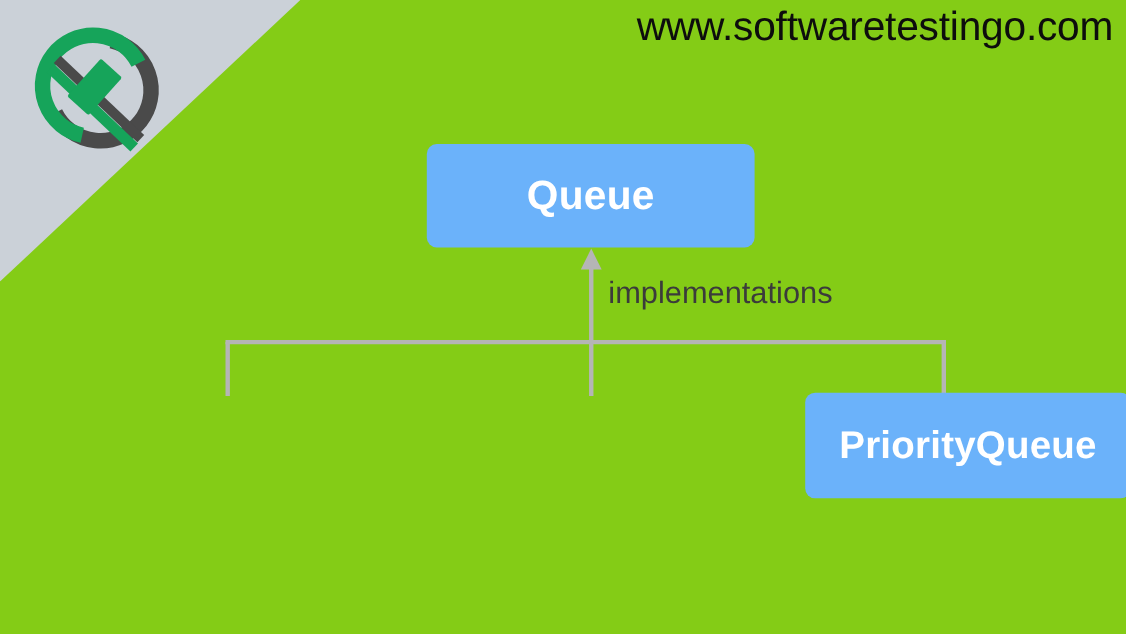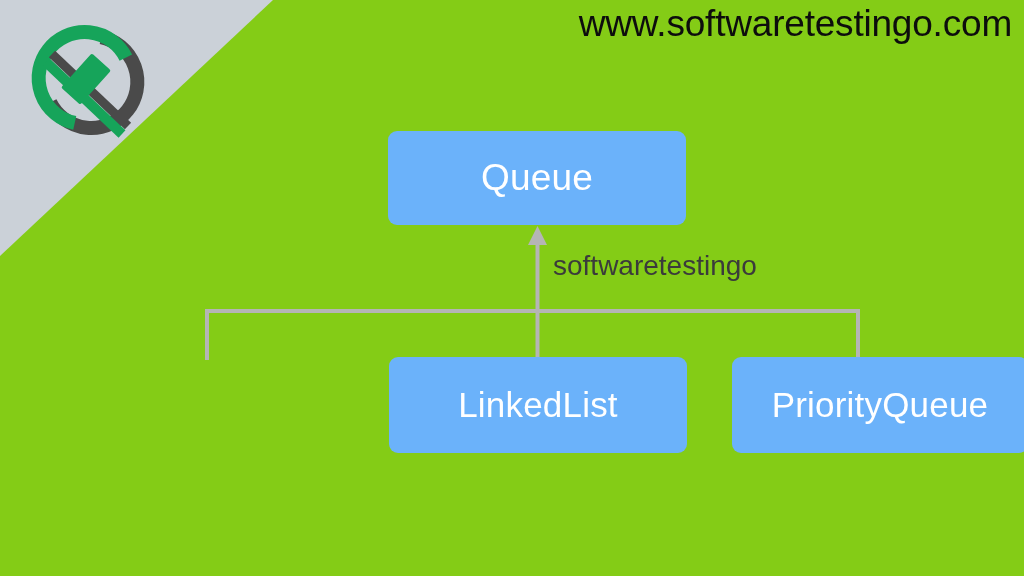--- a/index.html
+++ b/index.html
@@ -61,21 +61,21 @@
 
   
   .node-box {
     position: absolute;
     display: flex;
     align-items: center;
     justify-content: center;
     border-radius: 9px;
     background: #6bb2fa;
     color: #ffffff;
-    font-weight: normal;
+    font-weight: bold;
     letter-spacing: 0.2px;
     text-align: center;
     box-sizing: border-box;
   }
   #node-queue {
     left: 388px;
     top: 131px;
     width: 298px;
     height: 94px;
     font-size: 37px;
@@ -148,18 +148,17 @@
 
     <line x1="207" y1="311" x2="207" y2="360" stroke="#b5b5b5" stroke-width="4"></line>
 
     <line x1="537.5" y1="311" x2="537.5" y2="360" stroke="#b5b5b5" stroke-width="4"></line>
 
     <line x1="858" y1="311" x2="858" y2="360" stroke="#b5b5b5" stroke-width="4"></line>
   </svg>
 
   <div class="node-box" id="node-queue">Queue</div>
 
-  <div id="edge-label-implementations">softwaretestingo</div>
+  <div id="edge-label-implementations">implementations</div>
 
-  <div class="node-box" id="node-linkedlist">LinkedList</div>
   <div class="node-box" id="node-priorityqueue">PriorityQueue</div>
 
 </div>
 
 </body></html>

